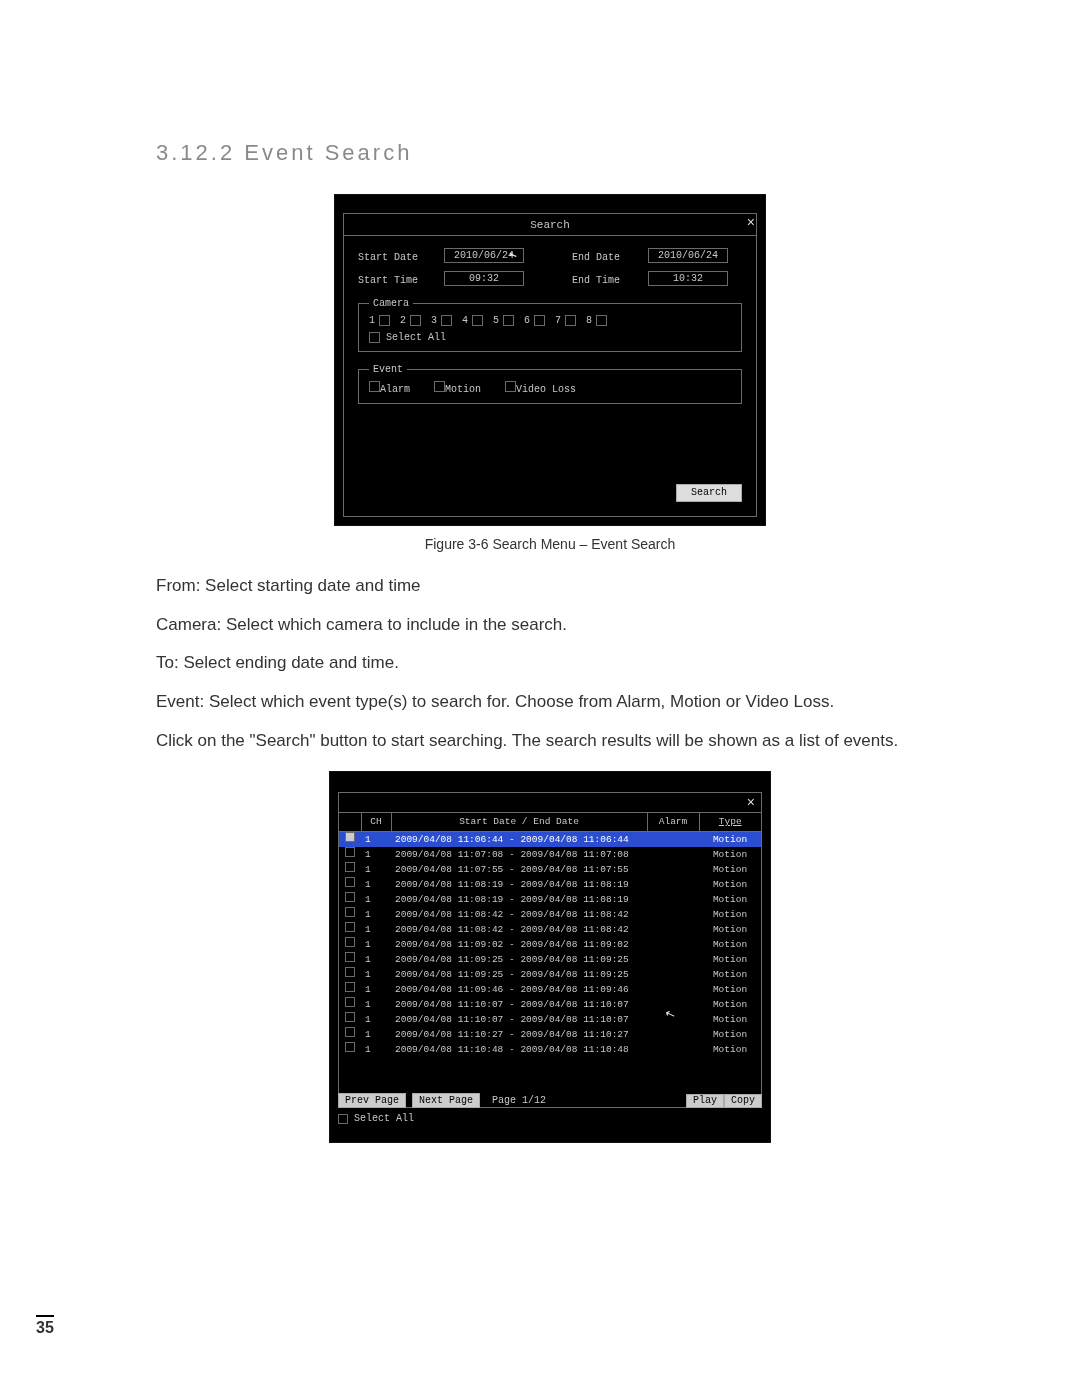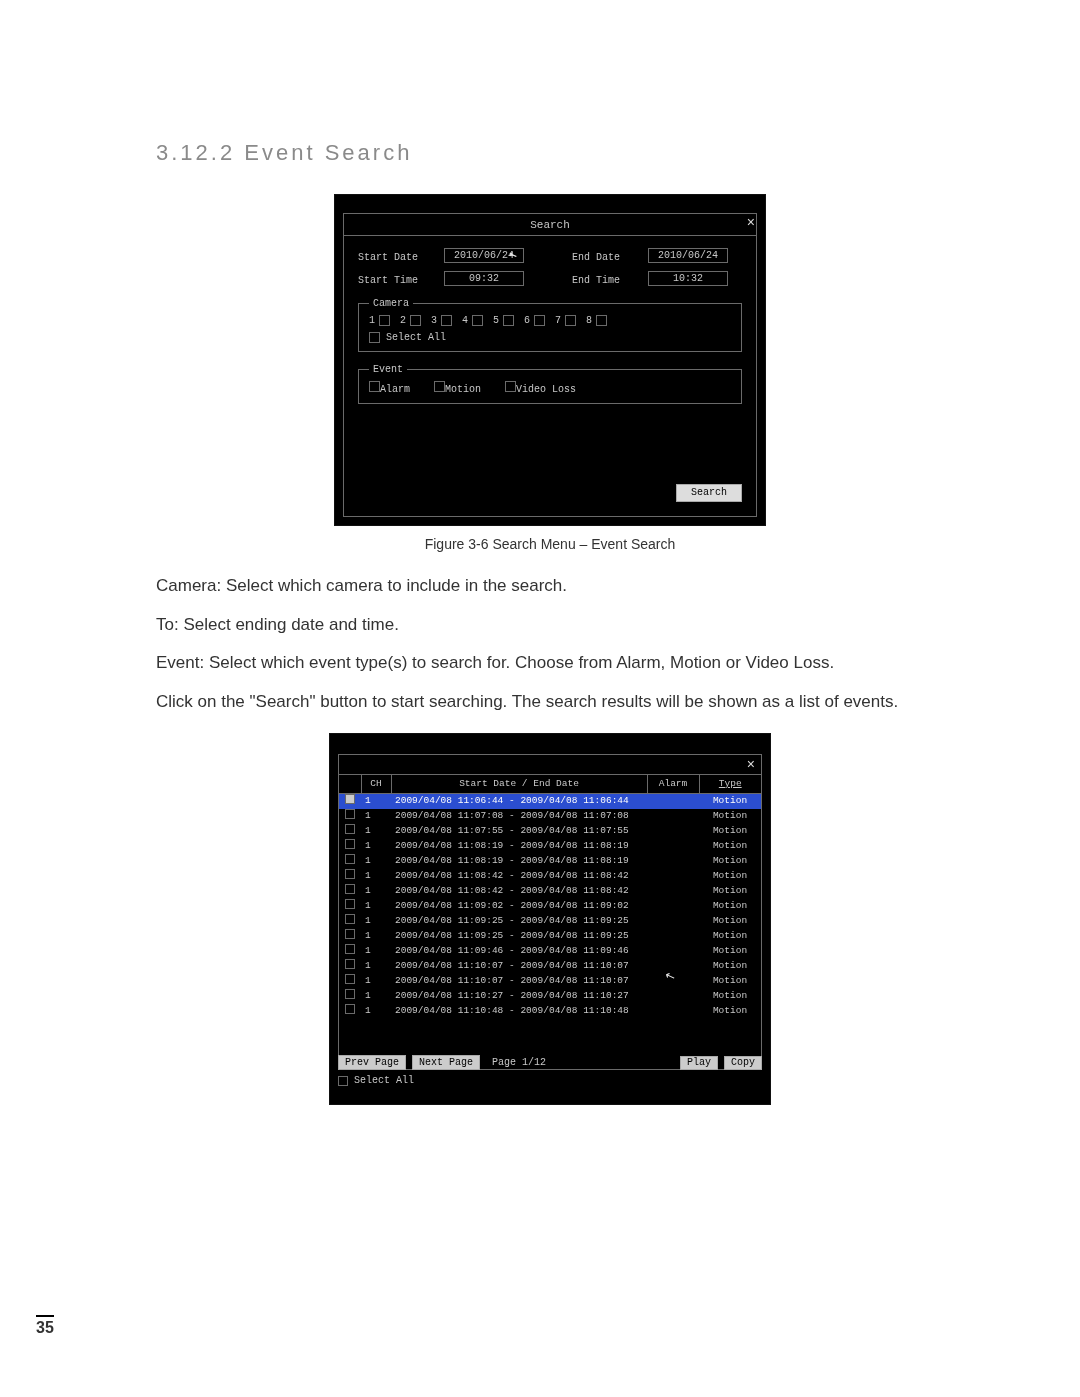--- a/index.html
+++ b/index.html
@@ -137,21 +137,21 @@
   .dvr2 .footer {
     position:absolute; left:8px; right:8px; bottom:8px; height:40px;
     color:var(--dvr-text); font:10px/14px "Courier New", monospace;
   }
   .dvr2 .footer .frow1 { display:flex; align-items:center; justify-content:space-between; }
   .dvr2 .footer .fbtn {
     background:#ccc; color:#000; border:1px solid var(--dvr-btn-border);
     padding:1px 6px; font:10px/1 "Courier New", monospace;
   }
   .dvr2 .footer .pageinfo { margin-left:6px; }
-  .dvr2 .footer .right { display:flex; gap:6px; }
+  .dvr2 .footer .right { display:flex; }
   .dvr2 .footer .frow2 { margin-top:4px; display:flex; align-items:center; gap:6px; }
 </style>
 </head>
 <body>
 
 <div class="page">
 
   <div class="heading">
     <span class="secnum">3.12.2</span>
     <span>Event Search</span>
@@ -230,20 +230,21 @@
         </fieldset>
 
         <div class="searchbtn">Search</div>
       </div>
     </div>
   </div>
 
   <div class="figcaption">Figure 3-6 Search Menu – Event Search</div>
 
   <div class="body-text">
+    <p><span class="lbl">From:</span><span> Select starting date and time</span></p>
     <p><span class="lbl">Camera:</span><span> Select which camera to include in the search.</span></p>
     <p><span class="lbl">To:</span><span> Select ending date and time.</span></p>
     <p><span class="lbl">Event:</span><span> Select which event type(s) to search for. Choose from Alarm, Motion or Video Loss.</span></p>
     <p>
       <span>Click on the "</span><span class="lbl">Search</span><span>" button to start searching. The search results will be shown as a list of events.</span>
     </p>
   </div>
 
   <div class="dvr2">
     <div class="top"><span class="closex2">×</span></div>

